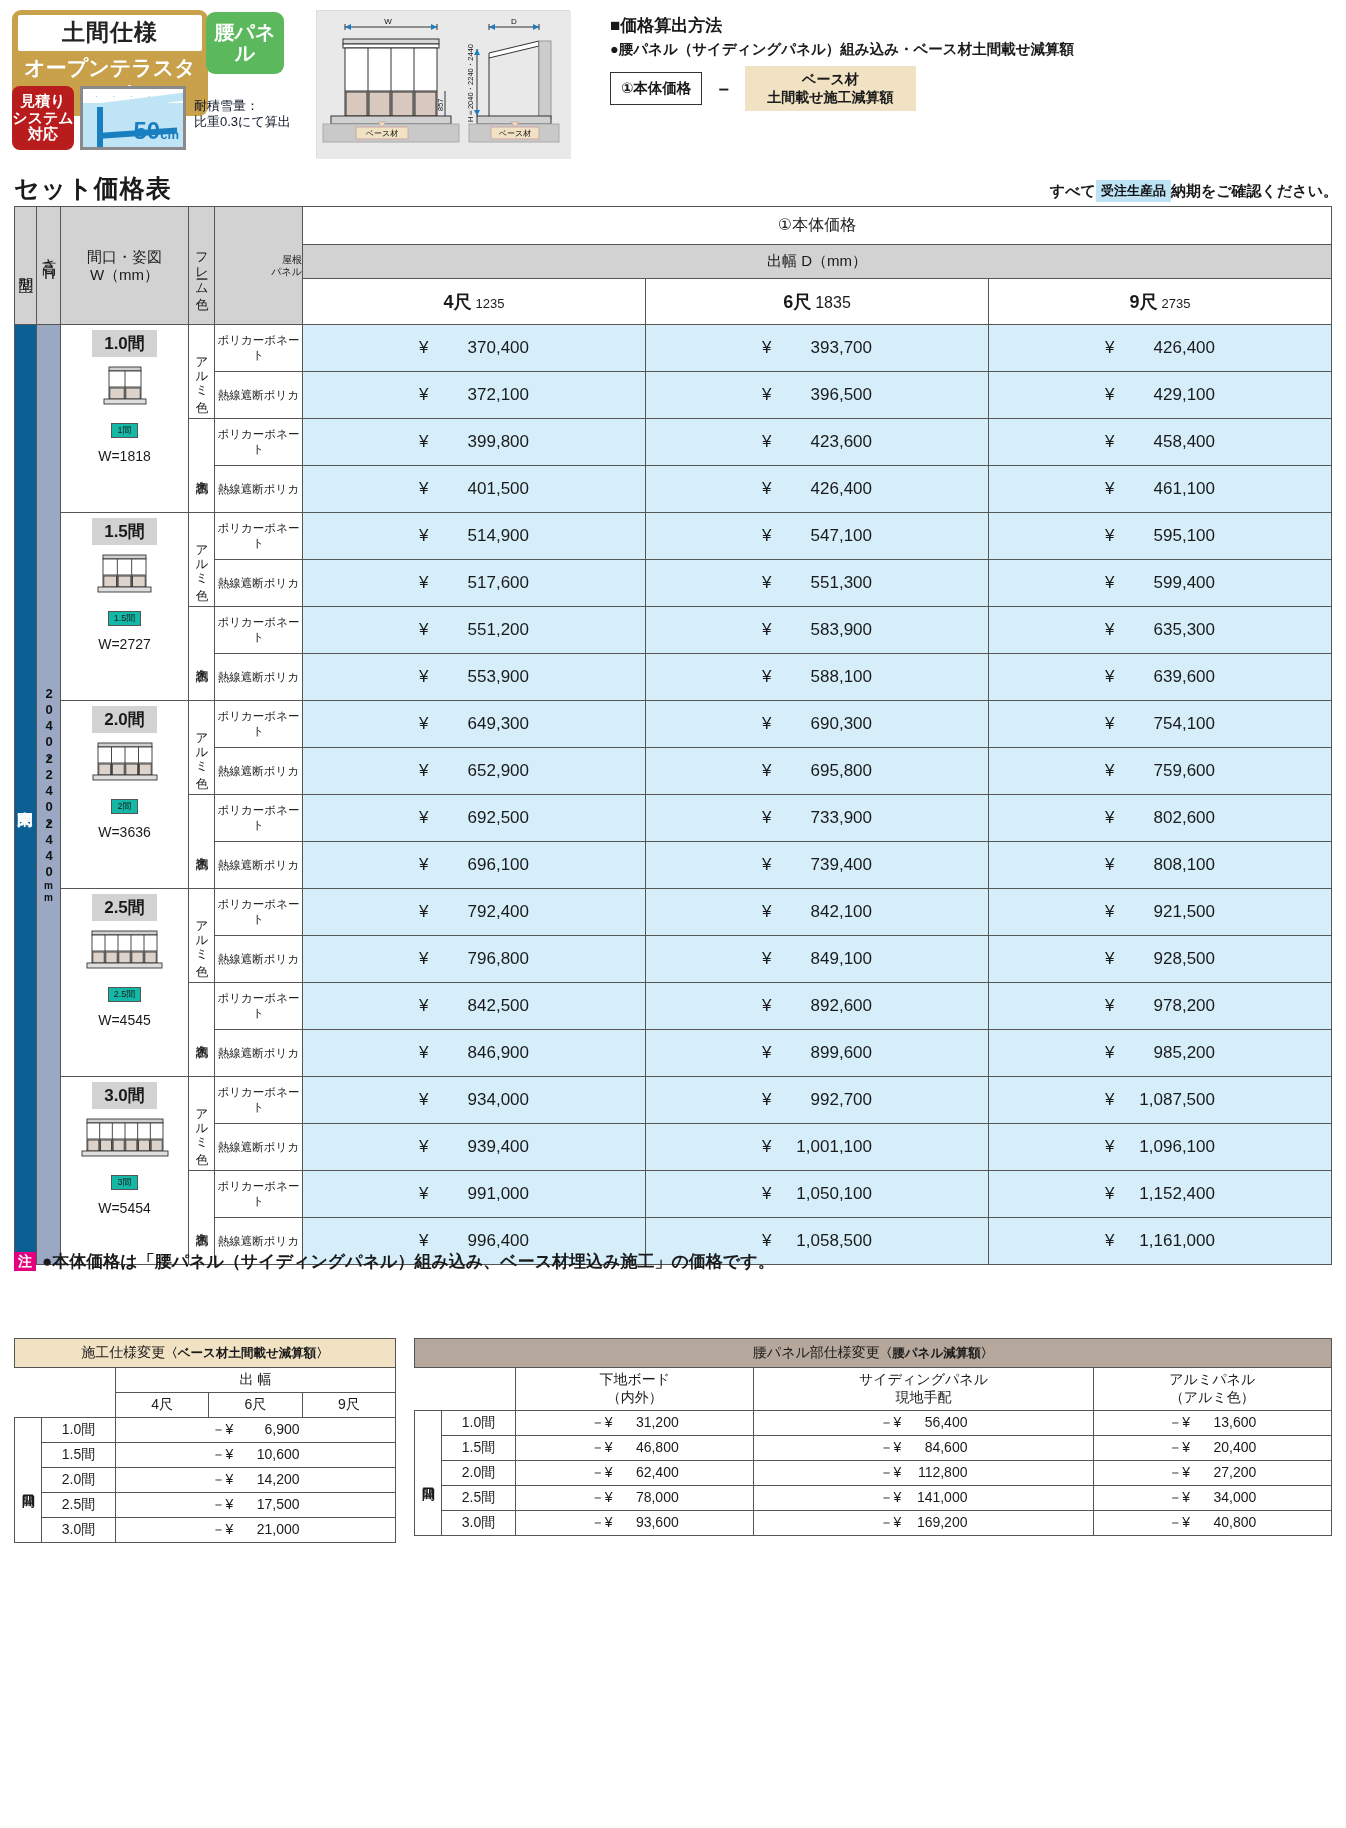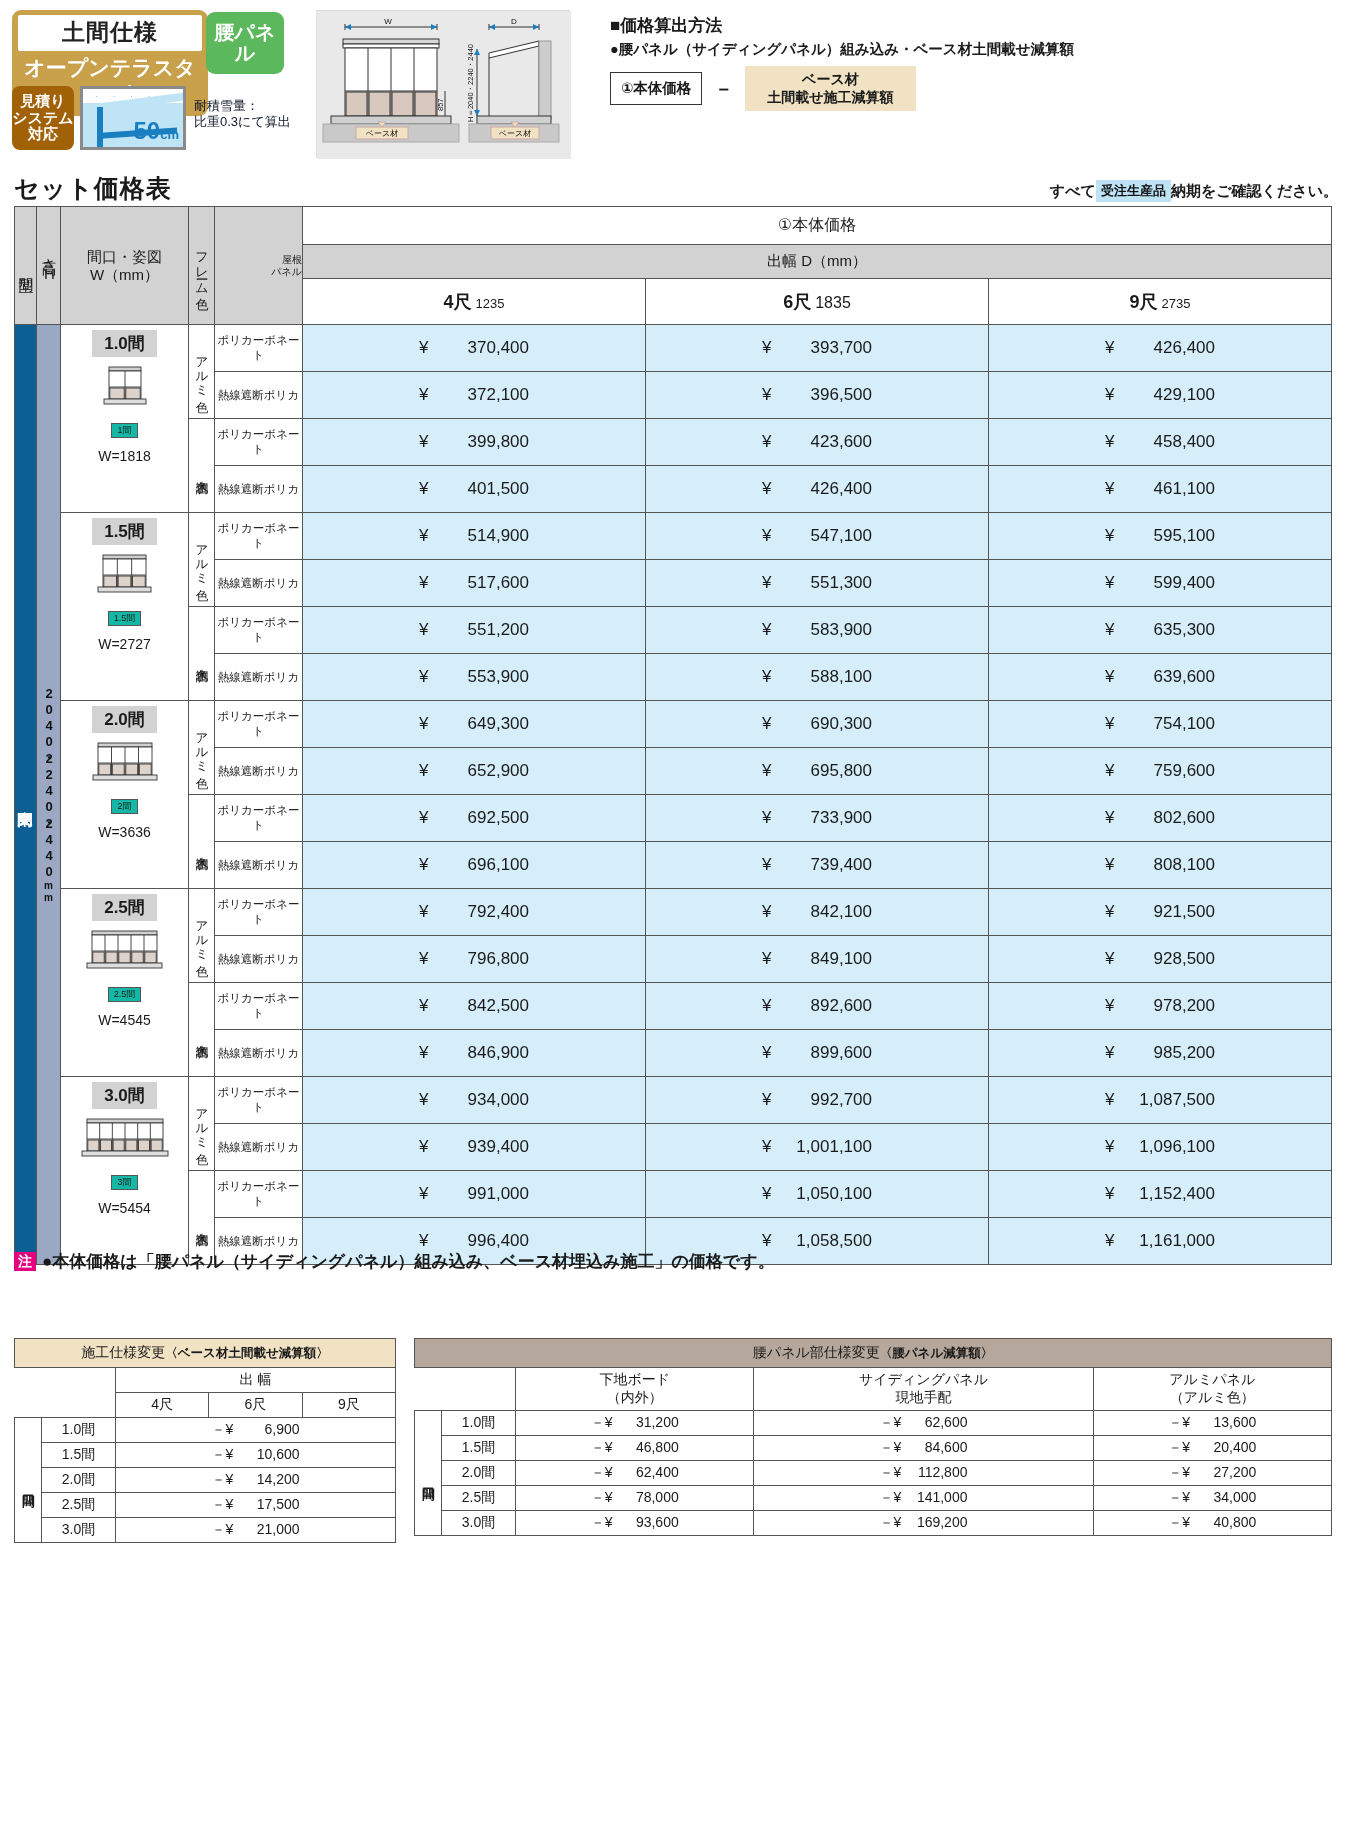--- a/index.html
+++ b/index.html
@@ -31,21 +31,21 @@
   }
   .badge-green-side {
     position:absolute; left:206px; top:12px;
     width:78px; height:62px; background:#5cb85c; border-radius:9px;
     color:#fff; font-weight:bold; font-size:20px;
     display:flex; align-items:center; justify-content:center;
     line-height:1.05; text-align:center;
   }
   .row2 { position:absolute; left:12px; top:86px; display:flex; align-items:flex-start; }
   .badge-green-sq {
-    width:62px; height:64px; background:#a16207; border-radius:8px;
+    width:62px; height:64px; background:#b91c1c; border-radius:8px;
     color:#fff; font-weight:bold; font-size:15px; line-height:1.13;
     display:flex; align-items:center; justify-content:center; text-align:center;
   }
   .snow-box {
     margin-left:6px; width:106px; height:64px; border:3px solid #8a8a8a;
     background:#fff; position:relative; overflow:hidden;
   }
   .snow-fill { position:absolute; left:0; right:0; top:14px; bottom:0; background:#bfe4f5; }
   .snow-slope {
     position:absolute; left:0; top:10px; width:100%; height:8px;
@@ -557,21 +557,21 @@
       <td class="bt-sub">下地ボード<br>（内外）</td>
             <td class="bt-sub">サイディングパネル<br>現地手配</td>
             <td class="bt-sub">アルミパネル<br>（アルミ色）</td>
           </tr>
       </tbody>
         <tbody id="bt2-body">
           <tr>
             <td class="bt-ma" rowspan="5"><span class="vtext">間口</span></td>
             <td class="bt-lbl">1.0間</td>
             <td class="bt-val"><span class="m">－</span><span class="y">¥</span><span class="n">31,200</span></td>
-            <td class="bt-val"><span class="m">－</span><span class="y">¥</span><span class="n">62,600</span></td>
+            <td class="bt-val"><span class="m">－</span><span class="y">¥</span><span class="n">56,400</span></td>
             <td class="bt-val"><span class="m">－</span><span class="y">¥</span><span class="n">13,600</span></td>
           </tr>
           <tr>
             <td class="bt-lbl">1.5間</td>
             <td class="bt-val"><span class="m">－</span><span class="y">¥</span><span class="n">46,800</span></td>
             <td class="bt-val"><span class="m">－</span><span class="y">¥</span><span class="n">84,600</span></td>
             <td class="bt-val"><span class="m">－</span><span class="y">¥</span><span class="n">20,400</span></td>
           </tr>
           <tr>
             <td class="bt-lbl">2.0間</td>

